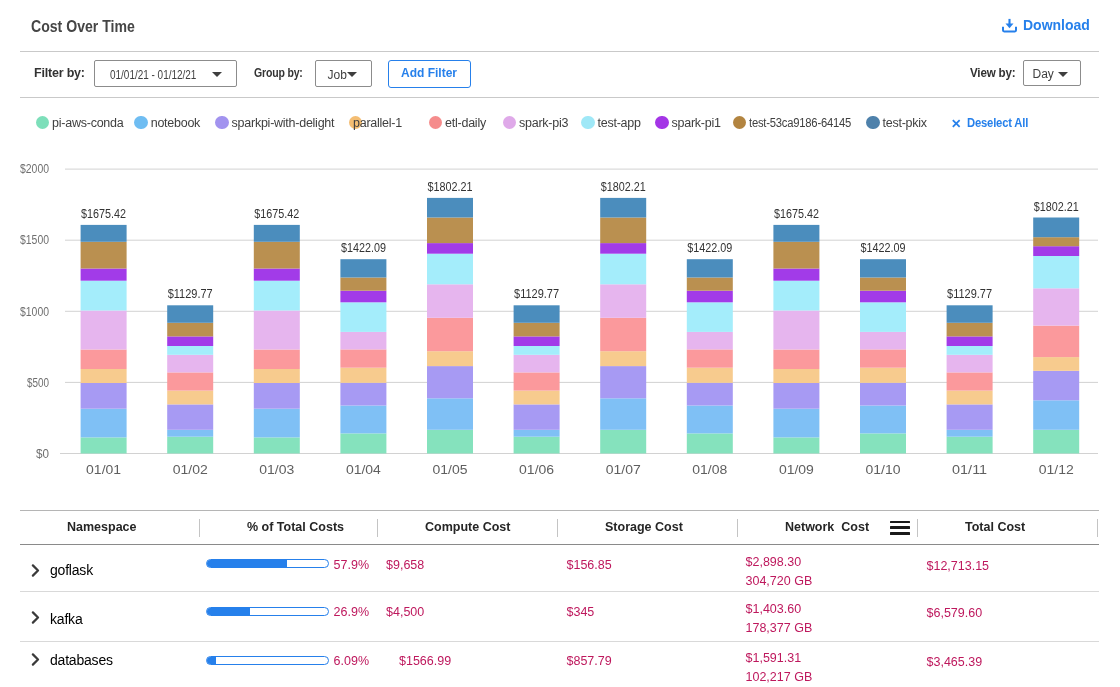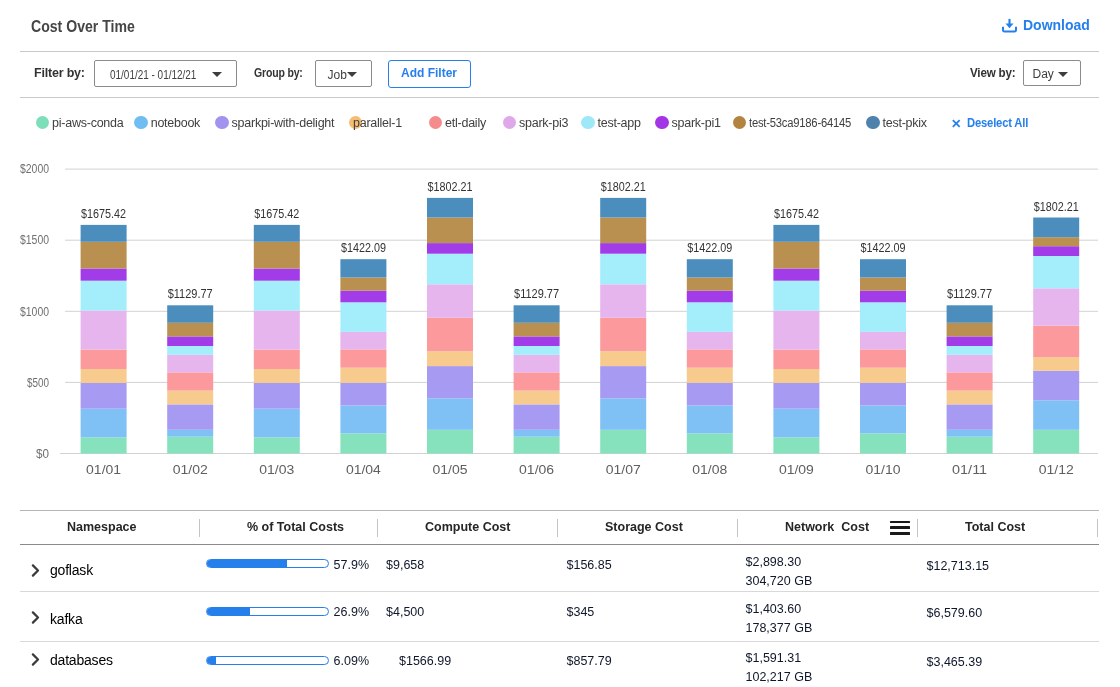--- a/index.html
+++ b/index.html
@@ -19,21 +19,21 @@
 .tri { position:absolute; width:0; height:0; border-left:5px solid transparent; border-right:5px solid transparent; border-top:5.5px solid #3e3e3e; top:11px; }
 #addfilter { position:absolute; left:387.5px; top:60px; width:83px; height:27.5px; border:1.5px solid #2680eb; border-radius:3px; color:#2680eb; font-weight:bold; font-size:12px; text-align:center; line-height:25px; }
 
 .ldot { position:absolute; top:115.5px; width:13.5px; height:13.5px; border-radius:50%; }
 .ltxt { position:absolute; top:116px; font-size:12.5px; color:#404040; white-space:nowrap; letter-spacing:-0.25px; transform-origin:0 50%; }
 .ldes { position:absolute; top:115.5px; font-size:12.5px; font-weight:bold; color:#2680eb; white-space:nowrap; letter-spacing:-0.2px; transform-origin:0 50%; }
 
 .th { position:absolute; top:520px; font-size:12.5px; font-weight:bold; color:#262626; white-space:nowrap;margin-left:40px; }
 .vsep { position:absolute; top:519px; height:18px; width:0; border-left:1px solid #c4c4c4; }
 .rsep { position:absolute; left:20px; width:1079px; height:0; border-top:1px solid #d9d9d9; }
-.cell { position:absolute; font-size:12.5px; color:#0f172a; white-space:nowrap; }
+.cell { position:absolute; font-size:12.5px; color:#be185d; white-space:nowrap; }
 .name { font-size:14px; color:#000000; letter-spacing:-0.2px; }
 .chev { position:absolute; }
 .pbar { position:absolute; width:123.5px; height:9px; border:1px solid #2680eb; border-radius:5px; background:#fff; }
 .pfill { position:absolute; left:0; top:0; height:7px; background:#2680eb; border-radius:4px 0 0 4px; }
 .pct { width:119px; text-align:right; }
 #burger div { height:2.8px; background:#1a1a1a; margin-bottom:3.2px; border-radius:0.5px; }
 </style>
 </head>
 <body>
 <div id="page">

